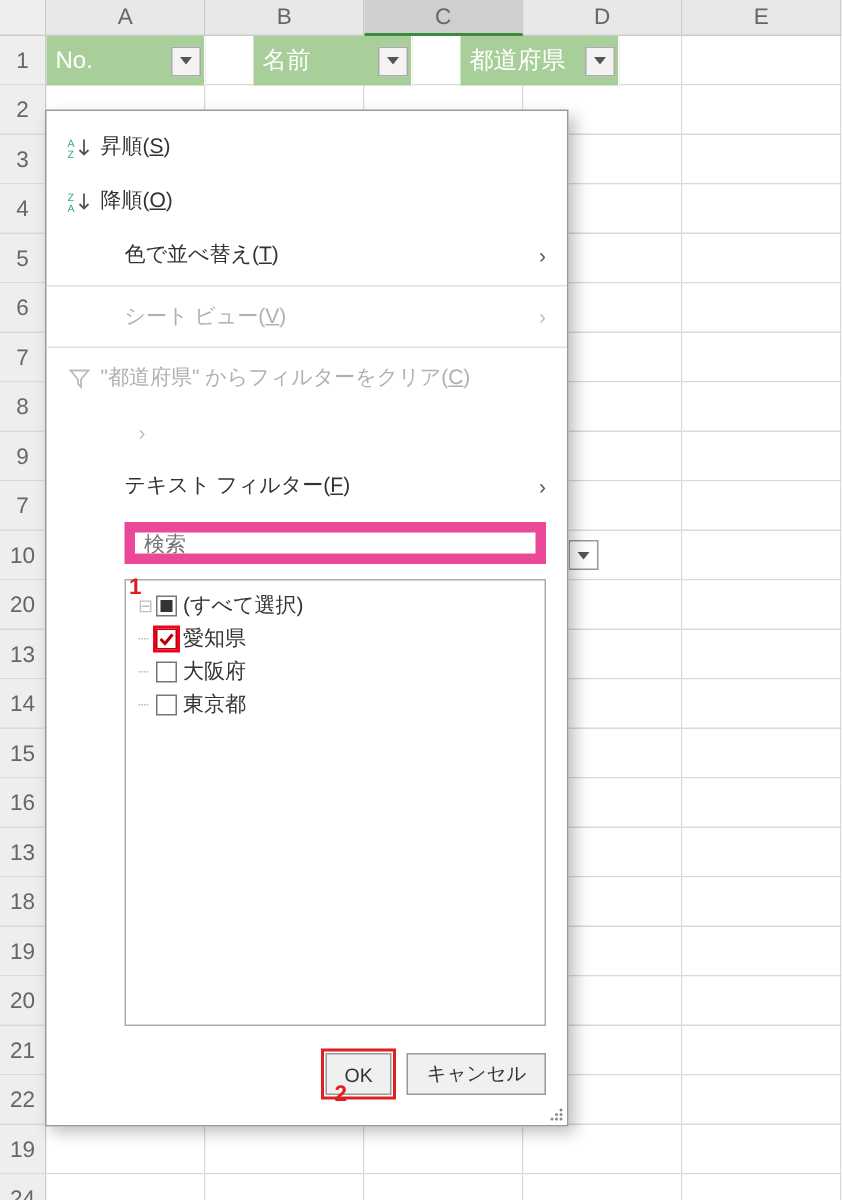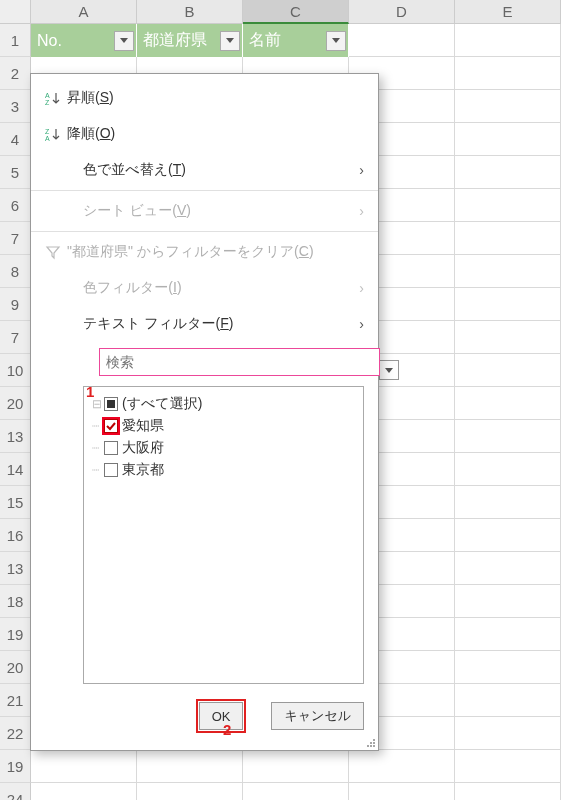--- a/index.html
+++ b/index.html
@@ -10,21 +10,21 @@
   .col-headers { display: flex; height: 24px; }
   .row-h { width: 31px; border-right: 1px solid #ccc; border-bottom: 1px solid #ccc; background: #eee; }
   .ch { flex: 0 0 106px; display: flex; align-items: center; justify-content: center; background: #e8e8e8; border-right: 1px solid #ccc; border-bottom: 1px solid #ccc; font-size: 15px; color: #666; }
   .ch.sel { background: #cfcfcf; border-bottom: 2px solid #3a8b3a; }
   .rows { }
   .row { display: flex; height: 33px; }
   .rh { width: 31px; display: flex; align-items: center; justify-content: center; background: #eee; border-right: 1px solid #ccc; border-bottom: 1px solid #d9d9d9; font-size: 15px; color: #666; }
   .cell { flex: 0 0 106px; border-right: 1px solid #d9d9d9; border-bottom: 1px solid #d9d9d9; background: #fff; }
 
   
-  .hdr-row { position: absolute; top: 24px; left: 31px; display: flex; height: 33px; }
+  .hdr-row { position: absolute; top: 24px; left: 31px; display: flex; height: 33px; gap: 32px; }
   .hdr-cell { flex: 0 0 106px; background: #a8cf9a; color: #fff; font-size: 16px; display: flex; align-items: center; padding-left: 6px; border-right: 1px solid #fff; position: relative; }
   .hdr-cell .dd { position: absolute; right: 2px; top: 50%; transform: translateY(-50%); width: 20px; height: 20px; background: #f3f3f3; border: 1px solid #aaa; display: flex; align-items: center; justify-content: center; }
   .hdr-cell .dd svg { width: 8px; height: 5px; }
 
   
   .active-cell { position: absolute; top: 360px; left: 379px; width: 20px; height: 20px; border: 1px solid #999; background: #fff; display: flex; align-items: center; justify-content: center; }
   .active-cell svg { width: 8px; height: 5px; }
 
   
   .popup { position: absolute; top: 73px; left: 30px; width: 349px; background: #fff; border: 1px solid #999; box-shadow: 4px 4px 10px rgba(0,0,0,0.25); }
@@ -32,36 +32,36 @@
   .mi { display: flex; align-items: center; height: 36px; padding: 0 14px; font-size: 14px; color: #333; position: relative; }
   .mi.sub { padding-left: 52px; align-items: center; }
   .mi.dis { color: #b0b0b0; }
   .mi .ic { width: 22px; display: flex; align-items: center; }
   .mi .txt { flex: 1; }
   .mi .arr { width: 14px; text-align: right; color: #555; font-size: 14px; }
   .mi .arr.dis { color: #c0c0c0; }
   .sep { height: 1px; background: #e0e0e0; margin: 2px 0; }
 
   .search-wrap { padding: 6px 14px 6px 52px; }
-  .search { width: 100%; height: 28px; border: 1px solid #ec4899; padding: 0 6px; font-size: 14px; color: #a16207; margin-left: 16px; }
+  .search { width: 100%; height: 28px; border: 7px solid #ec4899; padding: 0 6px; font-size: 14px; color: #a16207; }
 
   .checklist-wrap { padding: 4px 14px 8px 52px; }
   .checklist { border: 1px solid #aaa; height: 298px; padding: 6px 8px; overflow: auto; background: #fff; }
   .ck-item { display: flex; align-items: center; height: 22px; font-size: 14px; }
   .ck-item .ln { width: 12px; color: #c0c0c0; font-size: 12px; user-select: none; }
   .ck-item .cbx { width: 14px; height: 14px; border: 1px solid #777; margin-right: 4px; display: flex; align-items: center; justify-content: center; }
   .cbx.tri::after { content: ""; width: 8px; height: 8px; background: #333; display: block; }
   .cbx.chk { border-color: #b00; position: relative; }
   .cbx.chk svg { width: 12px; height: 12px; }
   .ck-item.hi .cbx { outline: 2px solid #e02; outline-offset: 0; }
   .ck-item .lbl { }
 
   .annot { position: absolute; color: #e02020; font-weight: bold; font-size: 15px; pointer-events: none; }
 
-  .btns { display: flex; justify-content: flex-end; gap: 28px; padding: 10px 14px 14px; }
+  .btns { display: flex; justify-content: flex-end; gap: 10px; padding: 10px 14px 14px; }
   .btn { height: 28px; padding: 0 12px; border: 1px solid #999; background: #f0f0f0; font-size: 13px; display: flex; align-items: center; justify-content: center; }
   .btn.ok { outline: 2px solid #e02020; outline-offset: 1px; }
 
   .resize { position: absolute; right: 2px; bottom: 2px; width: 12px; height: 12px; }
   .resize svg { width: 12px; height: 12px; }
 
   u.acc { text-decoration: underline; }
 </style>
 </head>
 <body>
@@ -274,29 +274,29 @@
 <div class="hdr-row">
   <div class="hdr-cell">
     <span>No.</span>
     <div class="dd">
       <svg viewBox="0 0 8 5">
           <path d="M0 0 L8 0 L4 5 Z" fill="#555"></path>
         </svg>
     </div>
   </div>
   <div class="hdr-cell">
-    <span>都道府県</span>
+    <span>名前</span>
     <div class="dd">
       <svg viewBox="0 0 8 5">
           <path d="M0 0 L8 0 L4 5 Z" fill="#555"></path>
         </svg>
     </div>
   </div>
   <div class="hdr-cell">
-    <span>名前</span>
+    <span>都道府県</span>
     <div class="dd">
       <svg viewBox="0 0 8 5">
           <path d="M0 0 L8 0 L4 5 Z" fill="#555"></path>
         </svg>
     </div>
   </div>
 </div>
 
 <div class="active-cell">
   <svg viewBox="0 0 8 5">
@@ -338,21 +338,20 @@
     <div class="sep"></div>
     <div class="mi dis">
       <span class="ic">
         <svg width="16" height="16" viewBox="0 0 16 16">
             <path d="M2 3 L14 3 L9 9 L9 14 L7 12 L7 9 Z" fill="none" stroke="#bbb" stroke-width="1.2"></path>
           </svg>
       </span>
       <span class="txt"><span id="cf1">"都道府県" からフィルターをクリア(<u class="acc">C</u>)</span></span>
     </div>
     <div class="mi sub dis">
-      <span class="txt"><span id="cof1">色フィルター(<u class="acc">I</u>)</span></span>
       <span class="arr dis">›</span>
     </div>
     <div class="mi sub">
       <span class="txt"><span id="tf1">テキスト フィルター(<u class="acc">F</u>)</span></span>
       <span class="arr">›</span>
     </div>
 
     <div class="search-wrap">
       <input class="search" placeholder="検索" style="">
     </div>

